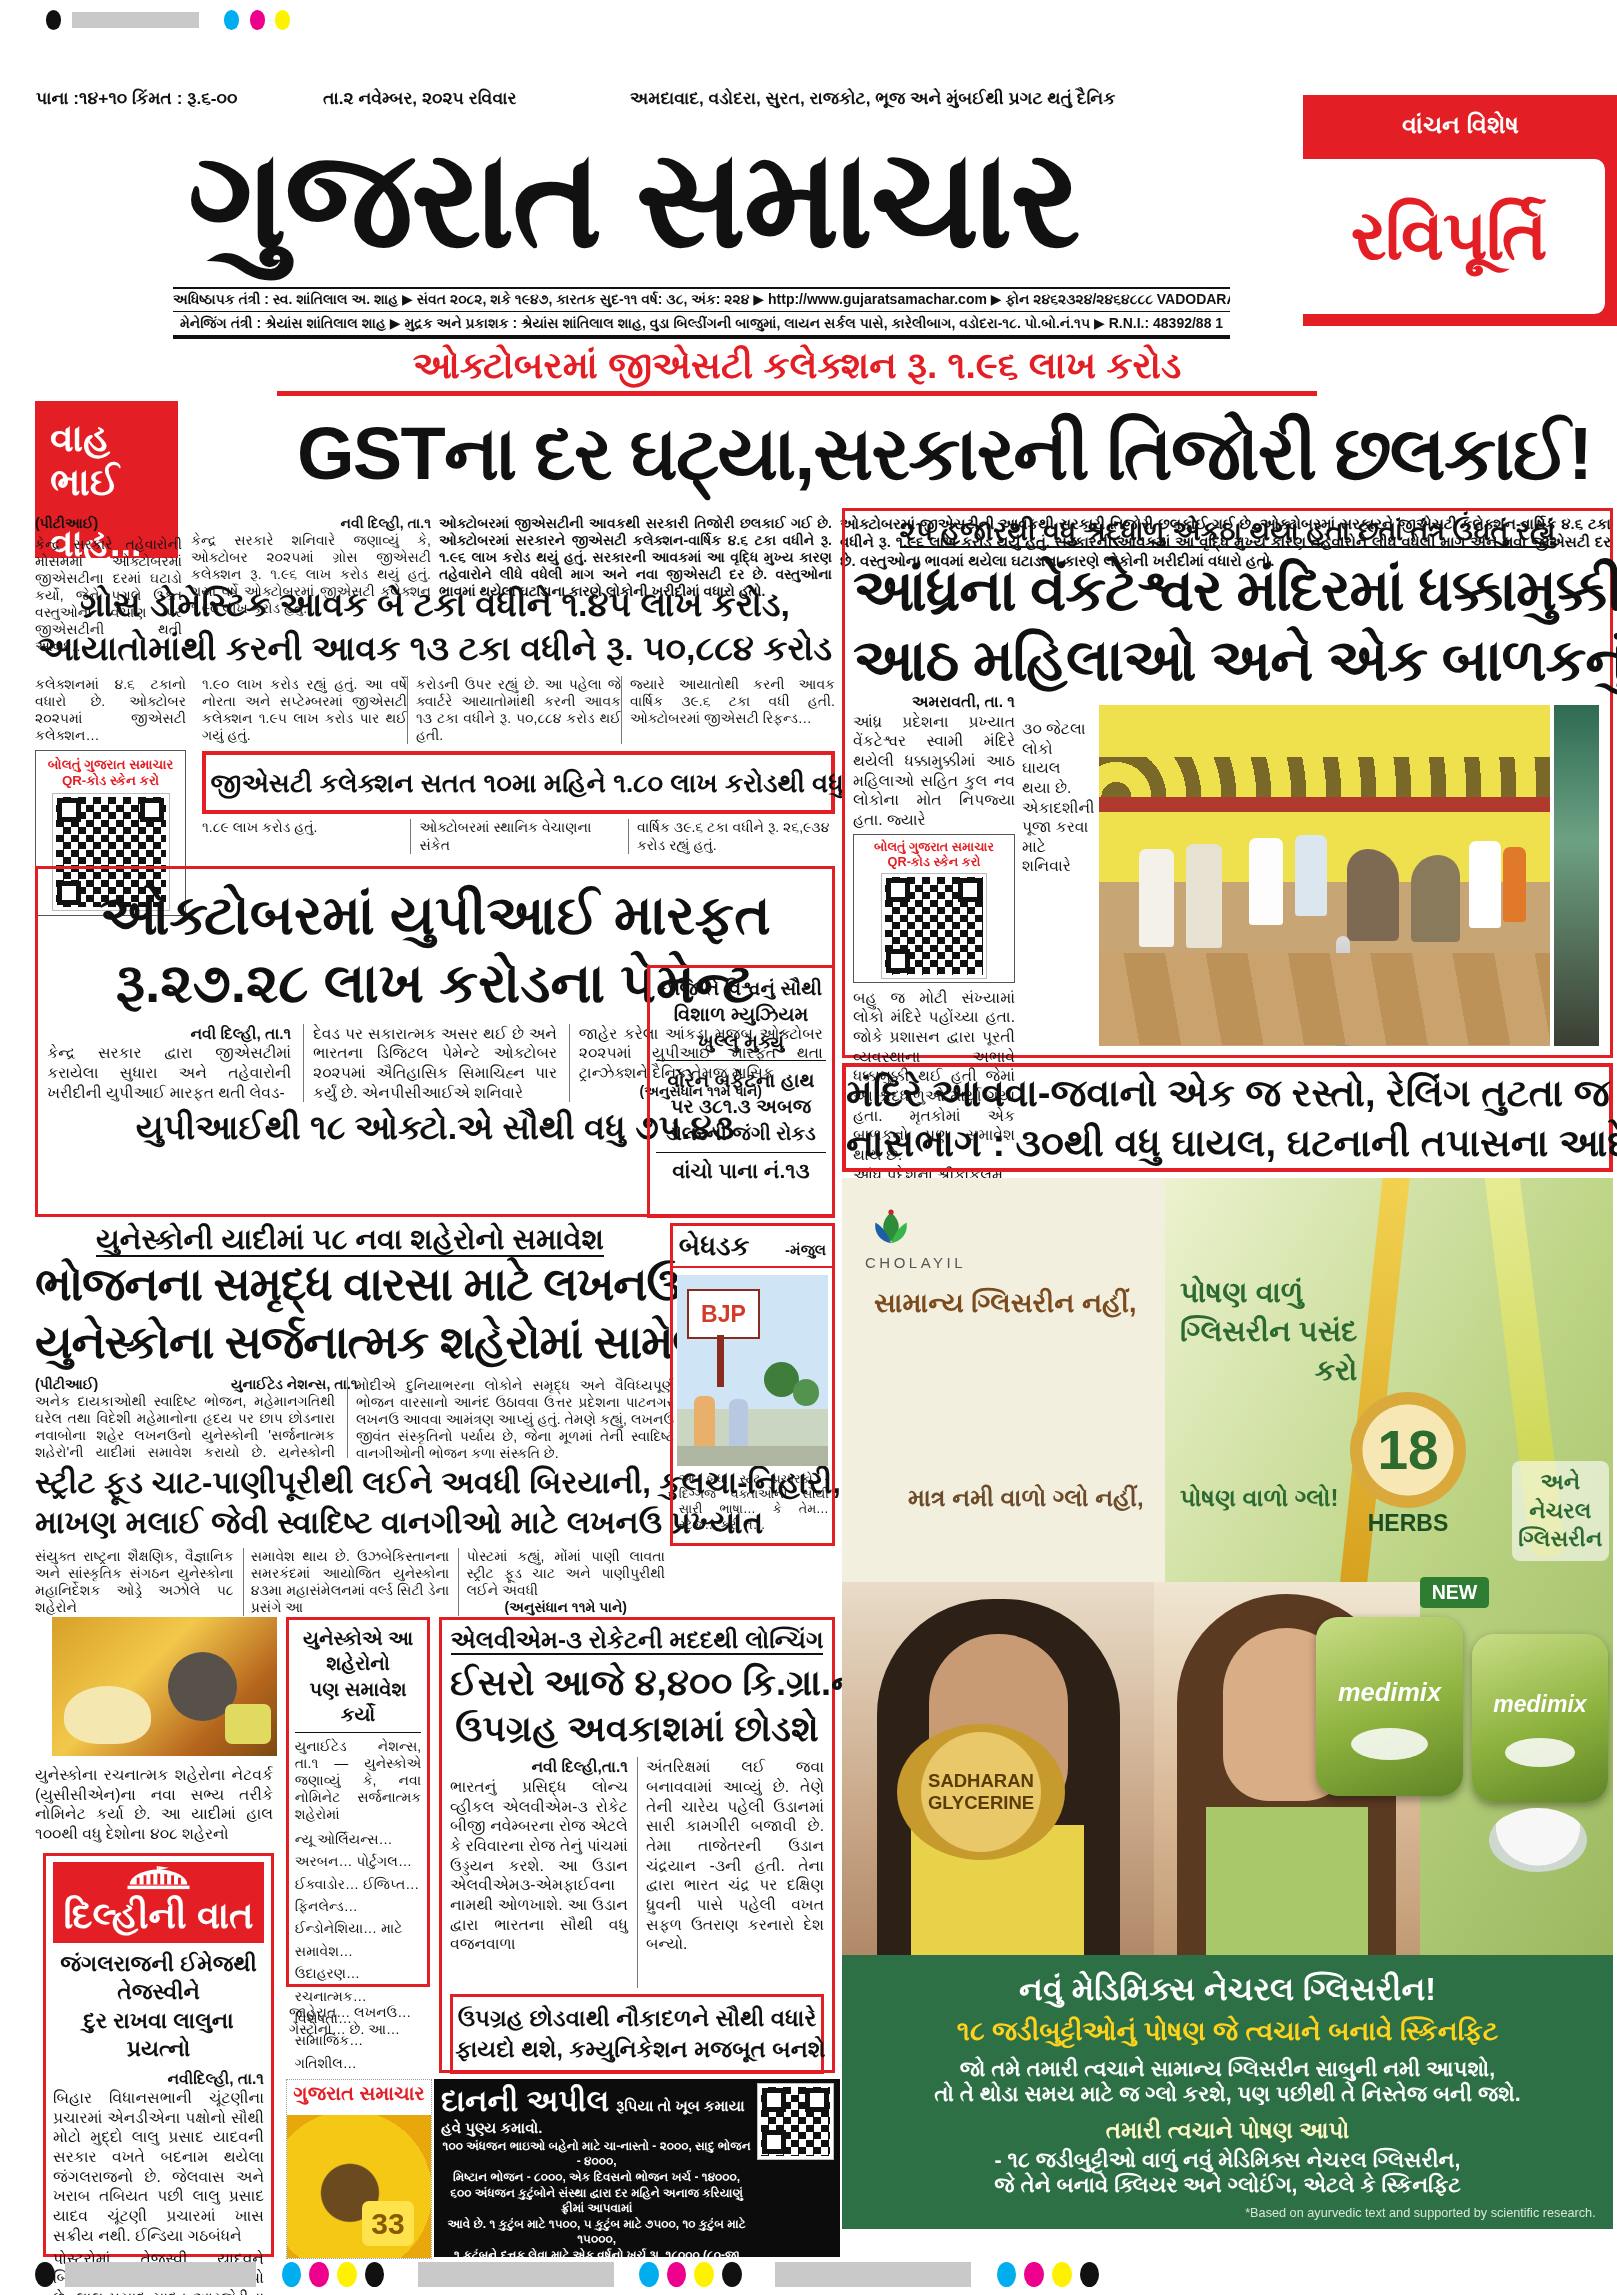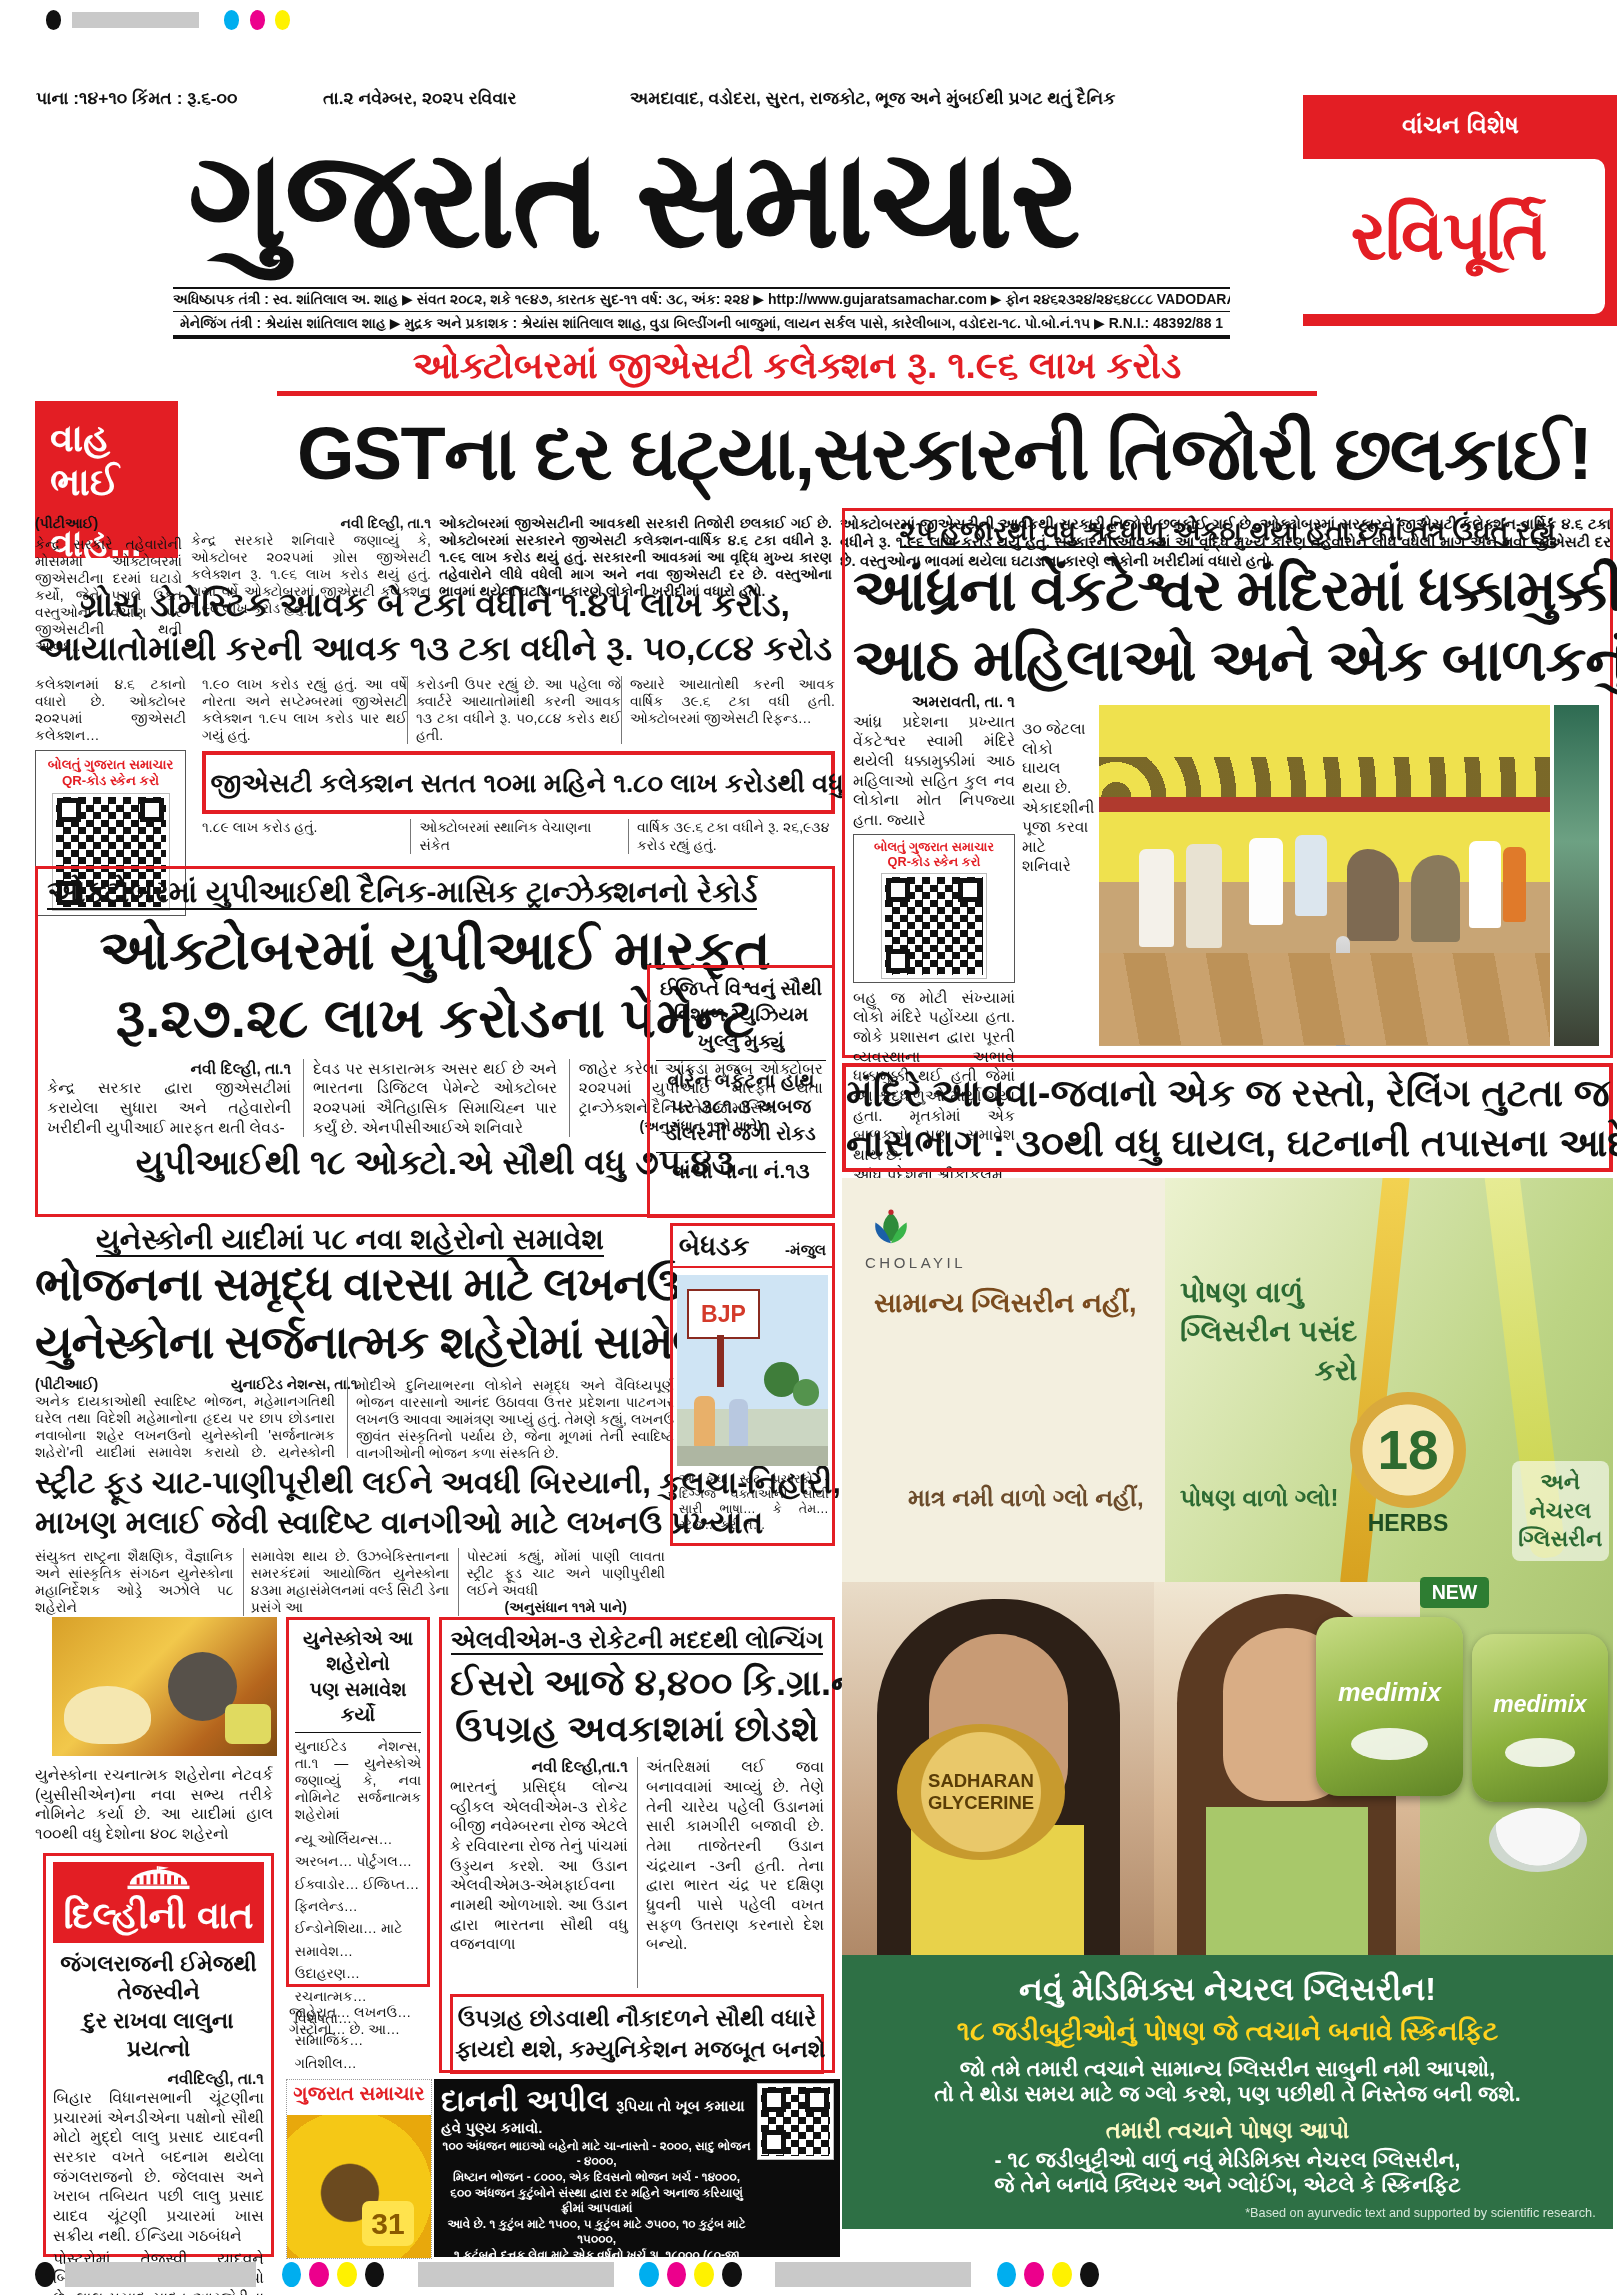--- a/index.html
+++ b/index.html
@@ -154,21 +154,20 @@
 
     <div class="abs" style="left:709px;top:194px;width:45px;height:341px;background:linear-gradient(#2e6b52,#6da183 40%,#3b3f33);"></div>
   </div>
 
   <div class="abs rb8 c" style="left:842px;top:1063px;width:771px;height:109px;display:flex;flex-direction:column;justify-content:center;">
     <div class="k nw" style="font-size:38px;line-height:50px;">મંદિરે આવવા-જવાનો એક જ રસ્તો, રેલિંગ તુટતા જ</div>
     <div class="k nw" style="font-size:38px;line-height:50px;">નાસભાગ : ૩૦થી વધુ ઘાયલ, ઘટનાની તપાસના આદેશ</div>
   </div>
 
   <div class="abs rb" style="left:35px;top:866px;width:800px;height:351px;padding:5.8px 9.2px;">
-    <div><span class="k nw" style="font-size:30px;border-bottom:2.3px solid #111;">ઓક્ટોબરમાં યુપીઆઈથી દૈનિક-માસિક ટ્રાન્ઝેક્શનનો રેકોર્ડ</span></div>
     <div class="k c nw" style="font-size:55px;line-height:68px;margin-top:5.8px;">
       <div>ઓક્ટોબરમાં યુપીઆઈ મારફત</div>
       <div>રૂ.૨૭.૨૮ લાખ કરોડના પેમેન્ટ</div>
     </div>
     <div style="display:flex;gap:11.6px;margin-top:7px;">
       <div style="flex:1;">
         <div class="b t27 r">નવી દિલ્હી, તા.૧</div>
         <div class="t27 j">કેન્દ્ર સરકાર દ્વારા જીએસટીમાં કરાયેલા સુધારા અને તહેવારોની ખરીદીની યુપીઆઈ મારફત થતી લેવડ-</div>
       </div>
       <div class="t27 j" style="flex:1;border-left:1.2px solid #777;padding-left:9.2px;">દેવડ પર સકારાત્મક અસર થઈ છે અને ભારતના ડિજિટલ પેમેન્ટે ઓક્ટોબર ૨૦૨૫માં ઐતિહાસિક સિમાચિહ્ન પાર કર્યું છે. એનપીસીઆઈએ શનિવારે</div>
@@ -296,21 +295,21 @@
     <div class="rb c" style="margin-top:5.8px;padding:5.8px 2.3px;">
       <div class="k nw" style="font-size:23px;line-height:31px;">ઉપગ્રહ છોડવાથી નૌકાદળને સૌથી વધારે</div>
       <div class="k nw" style="font-size:23px;line-height:31px;">ફાયદો થશે, કમ્યુનિકેશન મજબૂત બનશે</div>
     </div>
   </div>
 
   <div class="abs" style="left:286px;top:2079px;width:144px;height:178px;border:1.7px dotted #999;overflow:hidden;">
     <div class="red k c" style="font-size:19.6px;padding-top:2.3px;">ગુજરાત સમાચાર</div>
     <div class="abs" style="left:-23px;top:35px;width:191px;height:173px;background:radial-gradient(circle at 45% 45%, #6b4a1f 0 20%, #f5c816 21% 58%, #e8a80c 58% 78%, #caa20a 78% 100%);"></div>
     <div class="abs c" style="left:75px;top:121px;width:52px;height:45px;background:#ffe34d;border-radius:7px;display:flex;align-items:center;justify-content:center;">
-      <span class="k" style="font-size:30px;color:#8a5a00;">31</span>
+      <span class="k" style="font-size:30px;color:#8a5a00;">33</span>
     </div>
   </div>
 
   <div class="abs" style="left:434px;top:2079px;width:406px;height:178px;background:#0c0c0c;color:#fff;padding:4.6px 7px;box-sizing:border-box;">
     <div style="display:flex;align-items:flex-start;gap:5.8px;">
       <div>
         <span class="k" style="font-size:30px;">દાનની અપીલ</span>
         <span class="b" style="font-size:15px;margin-left:4.6px;">રૂપિયા તો ખૂબ કમાયા હવે પુણ્ય કમાવો.</span>
         <div class="b c" style="font-size:12px;line-height:1.3;margin-top:2.3px;">
           <div>૧૦૦ અંધજન ભાઇઓ બહેનો માટે ચા-નાસ્તો - ૨૦૦૦, સાદુ ભોજન - ૪૦૦૦,</div>

